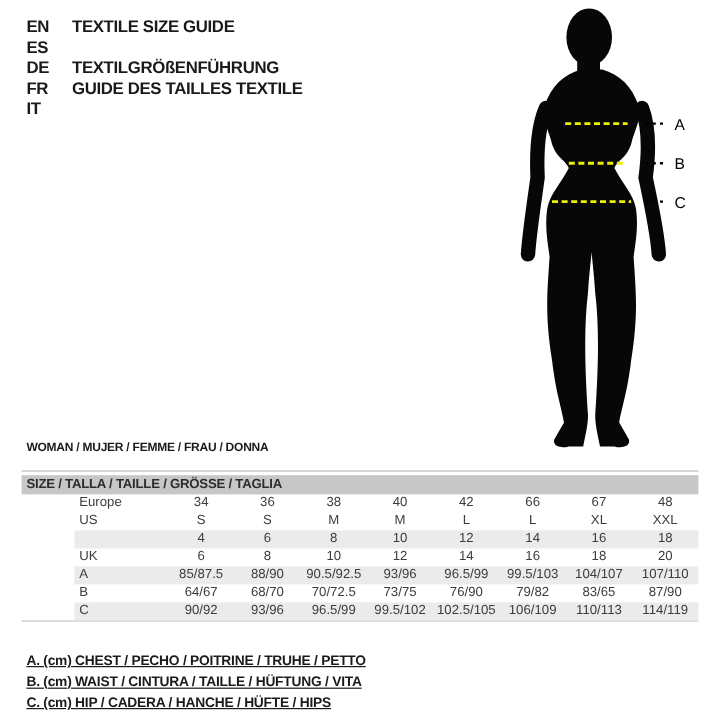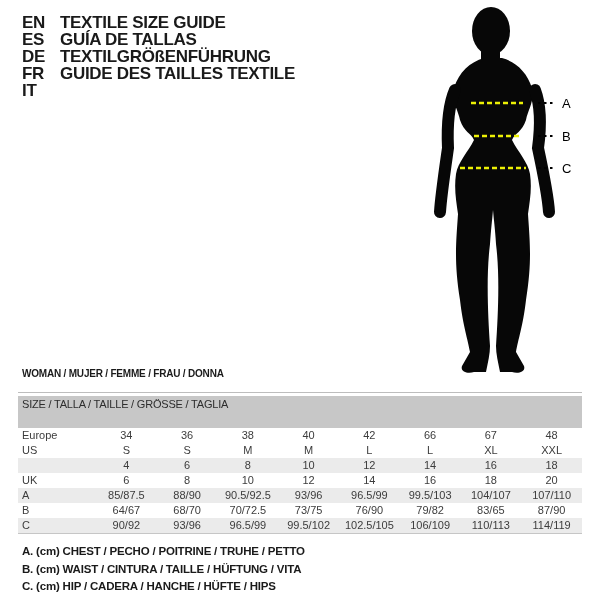--- a/index.html
+++ b/index.html
@@ -5,60 +5,59 @@
   * { margin:0; padding:0; box-sizing:border-box; }
   html,body { background:#fff; }
   body { font-family:"Liberation Sans", sans-serif; color:#1a1a1a; }
   #page {
     position:relative; width:600px; height:600px; background:#ffffff;
     overflow:hidden;
   }
 
   
   .langs { position:absolute; left:22px; top:14px; }
-  .lang-row { display:flex; line-height:17px; font-size:17px; font-weight:bold; letter-spacing:-0.3px; }
+  .lang-row { display:flex; line-height:17px; font-size:14px; font-weight:bold; letter-spacing:-0.3px; }
   .lang-code { width:38px; flex:0 0 38px; }
 
   
   .figure-wrap { position:absolute; left:398px; top:0; width:202px; height:382px; }
 
   
   .woman-title { position:absolute; left:22px; top:368px; font-size:10px; font-weight:bold; letter-spacing:-0.2px; }
 
   
   .size-table {
     position:absolute; left:18px; top:392px; width:564px;
     border-top:1px solid #bdbdbd; border-bottom:1px solid #c6c6c6;
     padding-top:3px; font-size:11px; color:#3c3c3c;
   }
   .thead {
-    height:32px; line-height:16px; padding-left:4px;
-    font-weight:normal; font-size:11px; color:#2d2d2d; letter-spacing:-0.2px;
+    height:16px; line-height:16px; padding-left:4px;
+    font-weight:bold; font-size:11px; color:#2d2d2d; letter-spacing:-0.2px;
   }
-  .trow { display:grid; grid-template-columns:78px repeat(8,1fr); height:15px; line-height:15px; }
+  .trow { display:grid; grid-template-columns:78px repeat(8,1fr); height:15px; line-height:15px;margin-left:44px; }
   .trow .cell { text-align:center; white-space:nowrap; }
   .trow .cell.label { text-align:left; padding-left:4px; }
 
   
   .legend { position:absolute; left:22px; top:543px; }
-  .legend-line { line-height:17.5px; font-size:11.5px; font-weight:bold; letter-spacing:-0.2px; }
+  .legend-line { line-height:17.5px; font-size:11.5px; font-weight:bold; letter-spacing:-0.2px;text-decoration:underline; }
 </style>
 </head>
 <body>
 
 <div id="page">
 
   <div class="langs">
       <div class="lang-row">
         <span class="lang-code">EN</span>
         <span>TEXTILE SIZE GUIDE</span>
       </div>
       <div class="lang-row">
         <span class="lang-code">ES</span>
-        <span>GUÍA DE TALLAS</span>
       </div>
       <div class="lang-row">
         <span class="lang-code">DE</span>
         <span>TEXTILGRÖßENFÜHRUNG</span>
       </div>
       <div class="lang-row">
         <span class="lang-code">FR</span>
         <span>GUIDE DES TAILLES TEXTILE</span>
       </div>
       <div class="lang-row">

